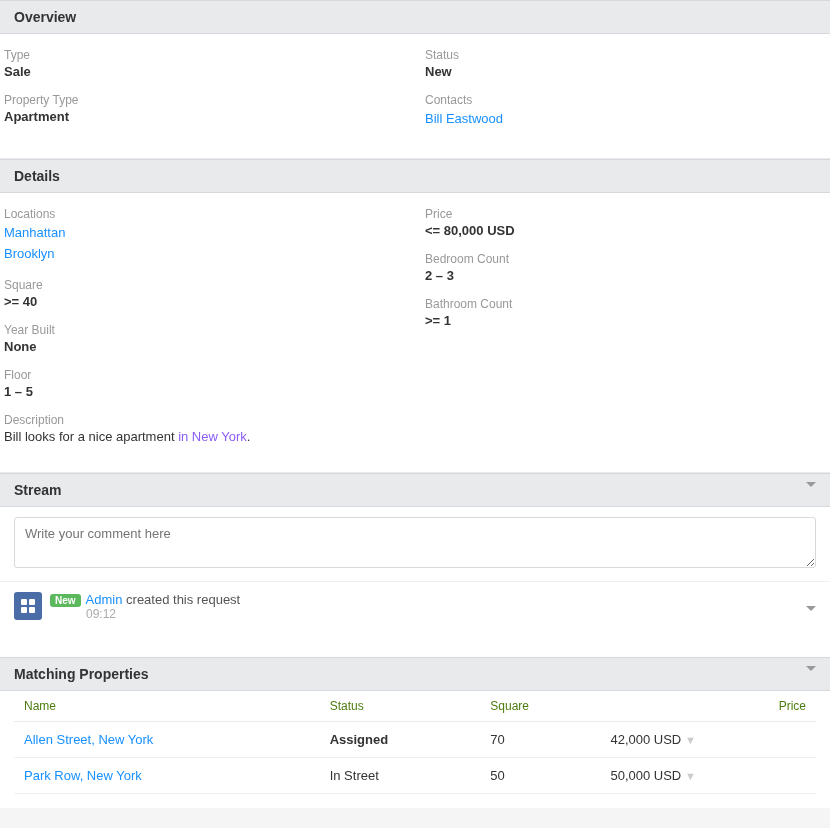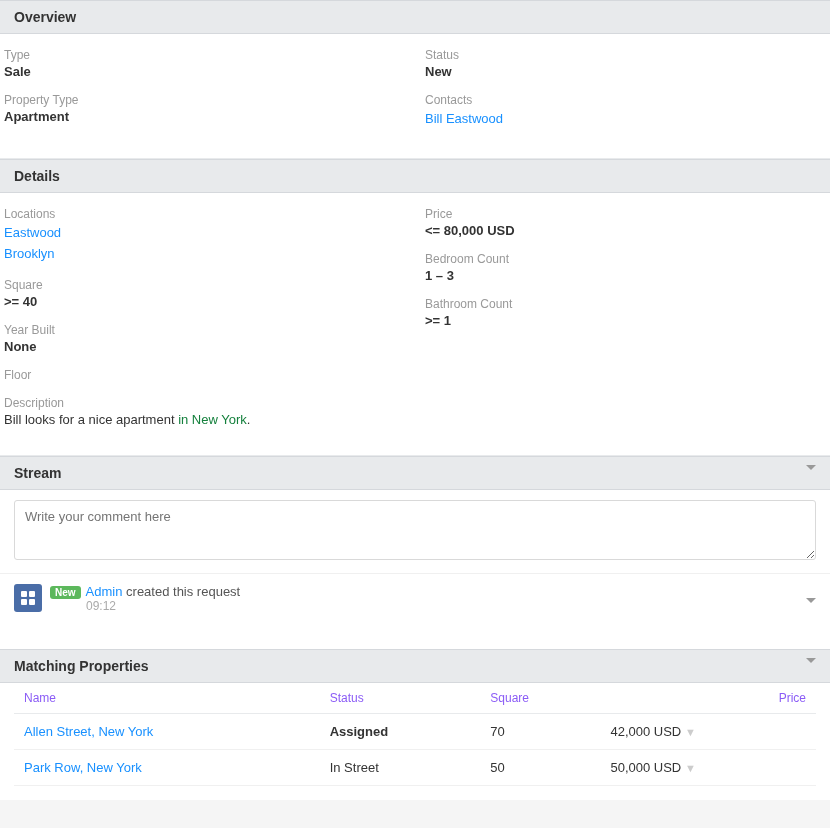--- a/index.html
+++ b/index.html
@@ -68,21 +68,21 @@
       line-height: 1.6;
     }
     .comment-textarea {
       width: 100%;
       border: 1px solid #d9d9d9;
       border-radius: 3px;
       padding: 8px 10px;
       font-size: 13px;
       color: #a16207;
       resize: vertical;
-      height: 60px;
+      height: 51px;
       outline: none;
       font-family: Arial, sans-serif;
     }
 
     .stream-item {
       display: flex;
       align-items: flex-start;
       padding: 10px 14px;
       border-top: 1px solid #f0f0f0;
     }
@@ -150,21 +150,21 @@
     
     .matching-table {
       width: 100%;
       border-collapse: collapse;
     }
     .matching-table thead tr {
       border-bottom: 1px solid #e8eaec;
     }
     .matching-table th {
       font-weight: normal;
-      color: #8b5cf6;
+      color: #4d7c0f;
       font-size: 12px;
       padding: 8px 10px;
       text-align: left;
     }
     .matching-table th.right-align {
       text-align: right;
     }
     .matching-table td {
       padding: 10px 10px;
       font-size: 13px;
@@ -173,21 +173,21 @@
     }
     .matching-table td.right-align {
       text-align: left;
     }
 
     .description-text {
       font-size: 13px;
       color: #333;
     }
     .description-text .highlight {
-      color: #15803d;
+      color: #8b5cf6;
     }
 
     .stream-section-content {
       padding: 10px 14px;
     }
   </style>
 </head>
 <body>
 
 <div class="page-container">
@@ -224,49 +224,50 @@
 
   <div>
     <div class="section-header">
       <span>Details</span>
     </div>
     <div class="section-content">
       <div class="two-col">
         <div class="col-left">
           <div class="field-group">
             <div class="field-label">Locations</div>
-            <a class="link-blue">Eastwood</a>
+            <a class="link-blue">Manhattan</a>
             <a class="link-blue">Brooklyn</a>
           </div>
           <div class="field-group">
             <div class="field-label">Square</div>
             <div class="field-value">&gt;= 40</div>
           </div>
           <div class="field-group">
             <div class="field-label">Year Built</div>
             <div class="field-value">None</div>
           </div>
           <div class="field-group">
             <div class="field-label">Floor</div>
+            <div class="field-value">1 – 5</div>
           </div>
           <div class="field-group">
             <div class="field-label">Description</div>
             <div class="description-text">
               Bill looks for a nice apartment <span class="highlight">in New York</span>.
             </div>
           </div>
         </div>
         <div class="col-right">
           <div class="field-group">
             <div class="field-label">Price</div>
             <div class="field-value">&lt;= 80,000 USD</div>
           </div>
           <div class="field-group">
             <div class="field-label">Bedroom Count</div>
-            <div class="field-value">1 – 3</div>
+            <div class="field-value">2 – 3</div>
           </div>
           <div class="field-group">
             <div class="field-label">Bathroom Count</div>
             <div class="field-value">&gt;= 1</div>
           </div>
         </div>
       </div>
     </div>
   </div>
 

